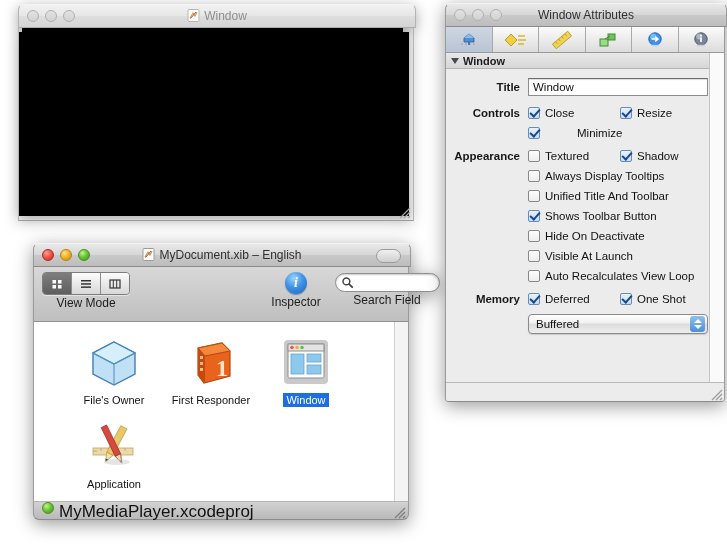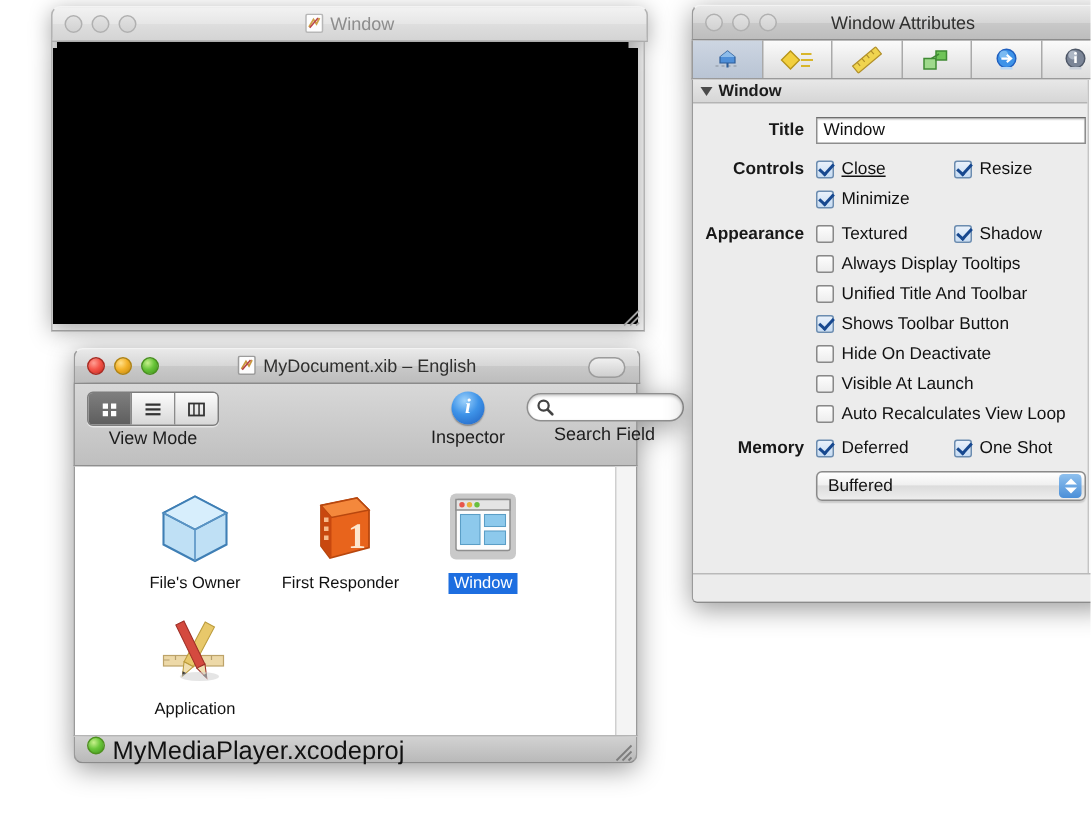--- a/index.html
+++ b/index.html
@@ -2,21 +2,21 @@
 <html><head>
 <meta charset="utf-8">
 <style>
   html, body {
     margin: 0; padding: 0;
     width: 727px; height: 558px;
     background: #ffffff;
     font-family: "Liberation Sans", sans-serif;
     overflow: hidden;
   }
-  #root { position: relative; width: 585px; height: 558px; margin-left: 16px; }
+  #root { position: relative; width: 585px; height: 558px; }
 
   
   .win { position: absolute; box-sizing: border-box; }
 
   .titlebar {
     height: 22px;
     background: linear-gradient(to bottom,#e9e9e9 0%,#d6d6d6 50%,#c9c9c9 51%,#bdbdbd 100%);
     border-top: 1px solid #f3f3f3;
     border-left: 1px solid #9a9a9a;
     border-right: 1px solid #9a9a9a;
@@ -55,21 +55,21 @@
     height: 193px; background: #000;
     border-left:1px solid #b3b3b3;border-right:1px solid #b3b3b3;border-bottom:1px solid #9c9c9c;
     box-sizing:border-box; position: relative;
     padding: 4px 4px 4px 0;
     background-clip: content-box;
   }
   #preview-inner { position:absolute; left:3px; top:0; right:10px; bottom:9px; background:#000; }
   .grip { position:absolute; right:2px; bottom:2px; width:13px; height:13px; }
 
   
-  #doc-window { left: 33px; top: 232px; width: 376px; height: 275px;
+  #doc-window { left: 33px; top: 243px; width: 376px; height: 275px;
     filter: drop-shadow(0 4px 9px rgba(0,0,0,0.4)); }
   #doc-window .titlebar { width: 100%; border-radius: 6px 6px 0 0;}
   .toolbar-pill {
     position:absolute; right:9px; top:5px; width:23px; height:12px; border-radius:7px;
     background: linear-gradient(to bottom,#f0f0f0,#cfcfcf);
     border:1px solid #9c9c9c;
   }
   #doc-toolbar {
     height: 55px;
     background: linear-gradient(to bottom,#d8d8d8 0%,#bfbfbf 100%);
@@ -431,32 +431,32 @@
       <div class="insp-rows">
 
         <div class="row" style="margin-bottom:6px;">
           <span class="rlabel">Title</span>
           <span class="tfield" style="width:180px;">Window</span>
         </div>
 
 
         <div class="row">
           <span class="rlabel">Controls</span>
-          <span class="cbx" style="width:92px;text-decoration:underline;">
+          <span class="cbx" style="width:92px;">
             <span class="box on"></span>
             <span>Close</span>
           </span>
           <span class="cbx">
             <span class="box on"></span>
             <span>Resize</span>
           </span>
         </div>
         <div class="row">
           <span class="rlabel"></span>
-          <span class="cbx" style="width:92px;">
+          <span class="cbx" style="width:92px;gap:32px;">
             <span class="box on"></span>
             <span>Minimize</span>
           </span>
         </div>
 
         <div class="row" style="margin-top:3px;">
           <span class="rlabel">Appearance</span>
           <span class="cbx" style="width:92px;">
             <span class="box"></span>
             <span>Textured</span>

